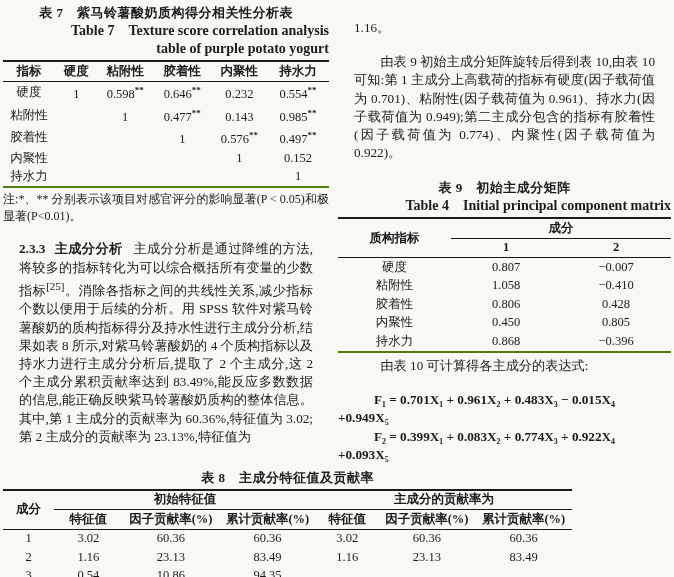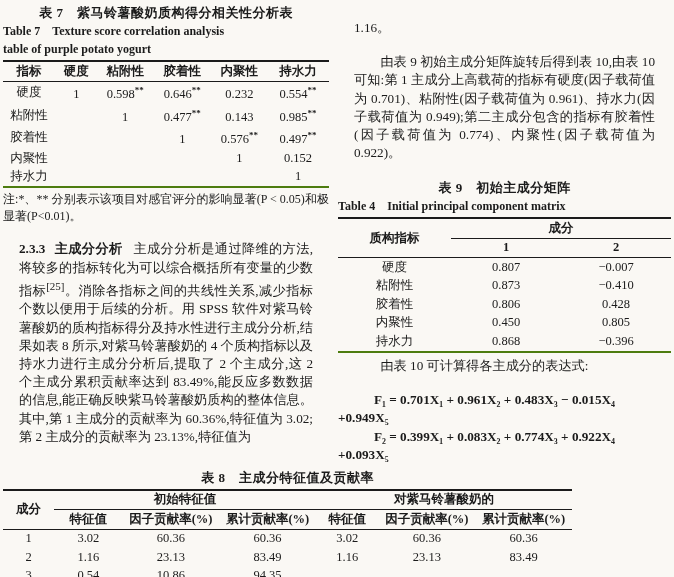--- a/index.html
+++ b/index.html
@@ -8,21 +8,21 @@
     background:#faf8f4;color:#1b1b1b;
     font-family:"Liberation Serif","DejaVu Serif",serif;
     font-size:13.2px;
   }
   .page{box-sizing:border-box;width:575px;height:577px;padding:3px 3px 0 3px;}
   .columns{display:flex;gap:9px;}
   .col-left{width:326px;flex:0 0 326px;}
   .col-right{width:333px;flex:0 0 333px;}
 
   .tbl-title-zh{text-align:center;font-weight:bold;font-size:13px;line-height:19px;letter-spacing:.5px;}
-  .tbl-title-en{text-align:left;font-weight:bold;font-size:12px;line-height:18px;}
+  .tbl-title-en{text-align:right;font-weight:bold;font-size:14px;line-height:18px;}
 
   table.sci{width:100%;border-collapse:collapse;table-layout:fixed;
     border-top:2px solid #1b1b1b;border-bottom:2px solid #4d7c0f;margin-top:2px;}
   table.sci th,table.sci td{font-size:12.5px;padding:1.5px 1px;text-align:center;font-weight:normal;line-height:15.5px;overflow:hidden;white-space:nowrap;}
   table.sci th{font-weight:bold;}
   .hline th{border-bottom:1px solid #1b1b1b;}
   .hline-heavy th{border-bottom:1.6px solid #1b1b1b;}
   td.lbl{font-weight:bold;}
   sup.star{font-size:9px;font-weight:bold;}
   sup.ref{font-size:11px;}
@@ -145,21 +145,21 @@
           <th>1</th>
           <th>2</th>
         </tr>
         <tr>
           <td class="lbl">硬度</td>
           <td>0.807</td>
           <td>−0.007</td>
         </tr>
         <tr>
           <td class="lbl">粘附性</td>
-          <td>0.873</td>
+          <td>1.058</td>
           <td>−0.410</td>
         </tr>
         <tr>
           <td class="lbl">胶着性</td>
           <td>0.806</td>
           <td>0.428</td>
         </tr>
         <tr>
           <td class="lbl">内聚性</td>
           <td>0.450</td>
@@ -195,21 +195,21 @@
           <col style="width:17%">
           <col style="width:17%">
         <col style="width:11%">
           <col style="width:17%">
           <col style="width:17%">
       </colgroup>
       <tbody>
           <tr>
         <th rowspan="2" style="border-bottom:1.6px solid #1b1b1b;" class="w-comp">成分</th>
         <th colspan="3" class="group">初始特征值</th>
-        <th colspan="3" class="group">对紫马铃薯酸奶的</th>
+        <th colspan="3" class="group">主成分的贡献率为</th>
       </tr>
       <tr class="hline-heavy">
         <th>特征值</th>
         <th>因子贡献率(%)</th>
         <th>累计贡献率(%)</th>
         <th>特征值</th>
         <th>因子贡献率(%)</th>
         <th>累计贡献率(%)</th>
       </tr>
       <tr>

